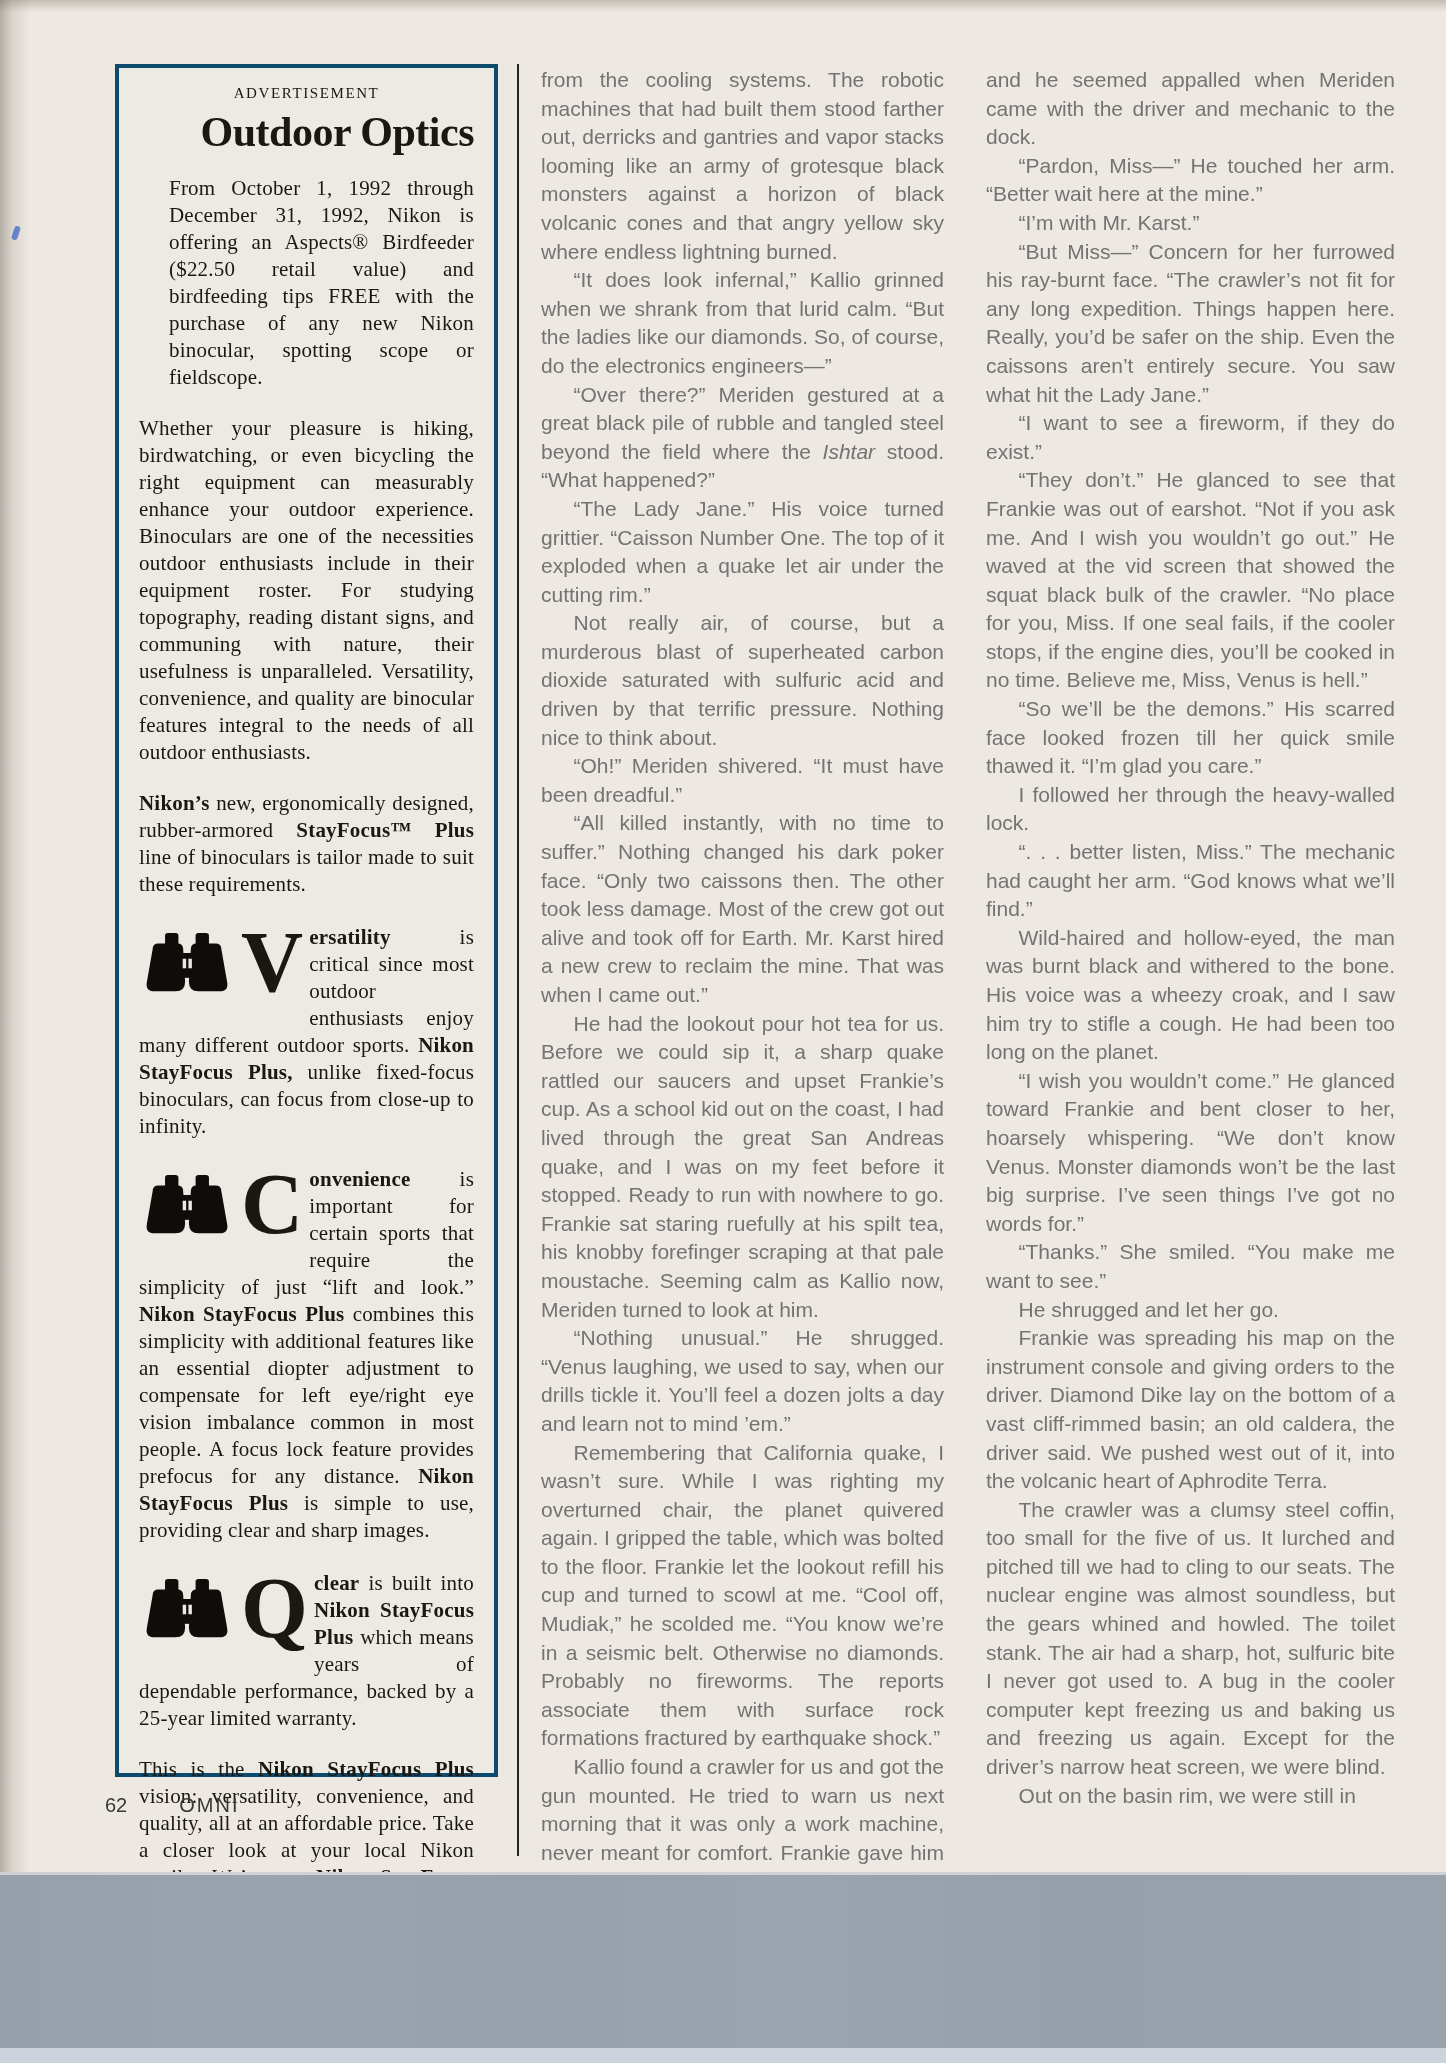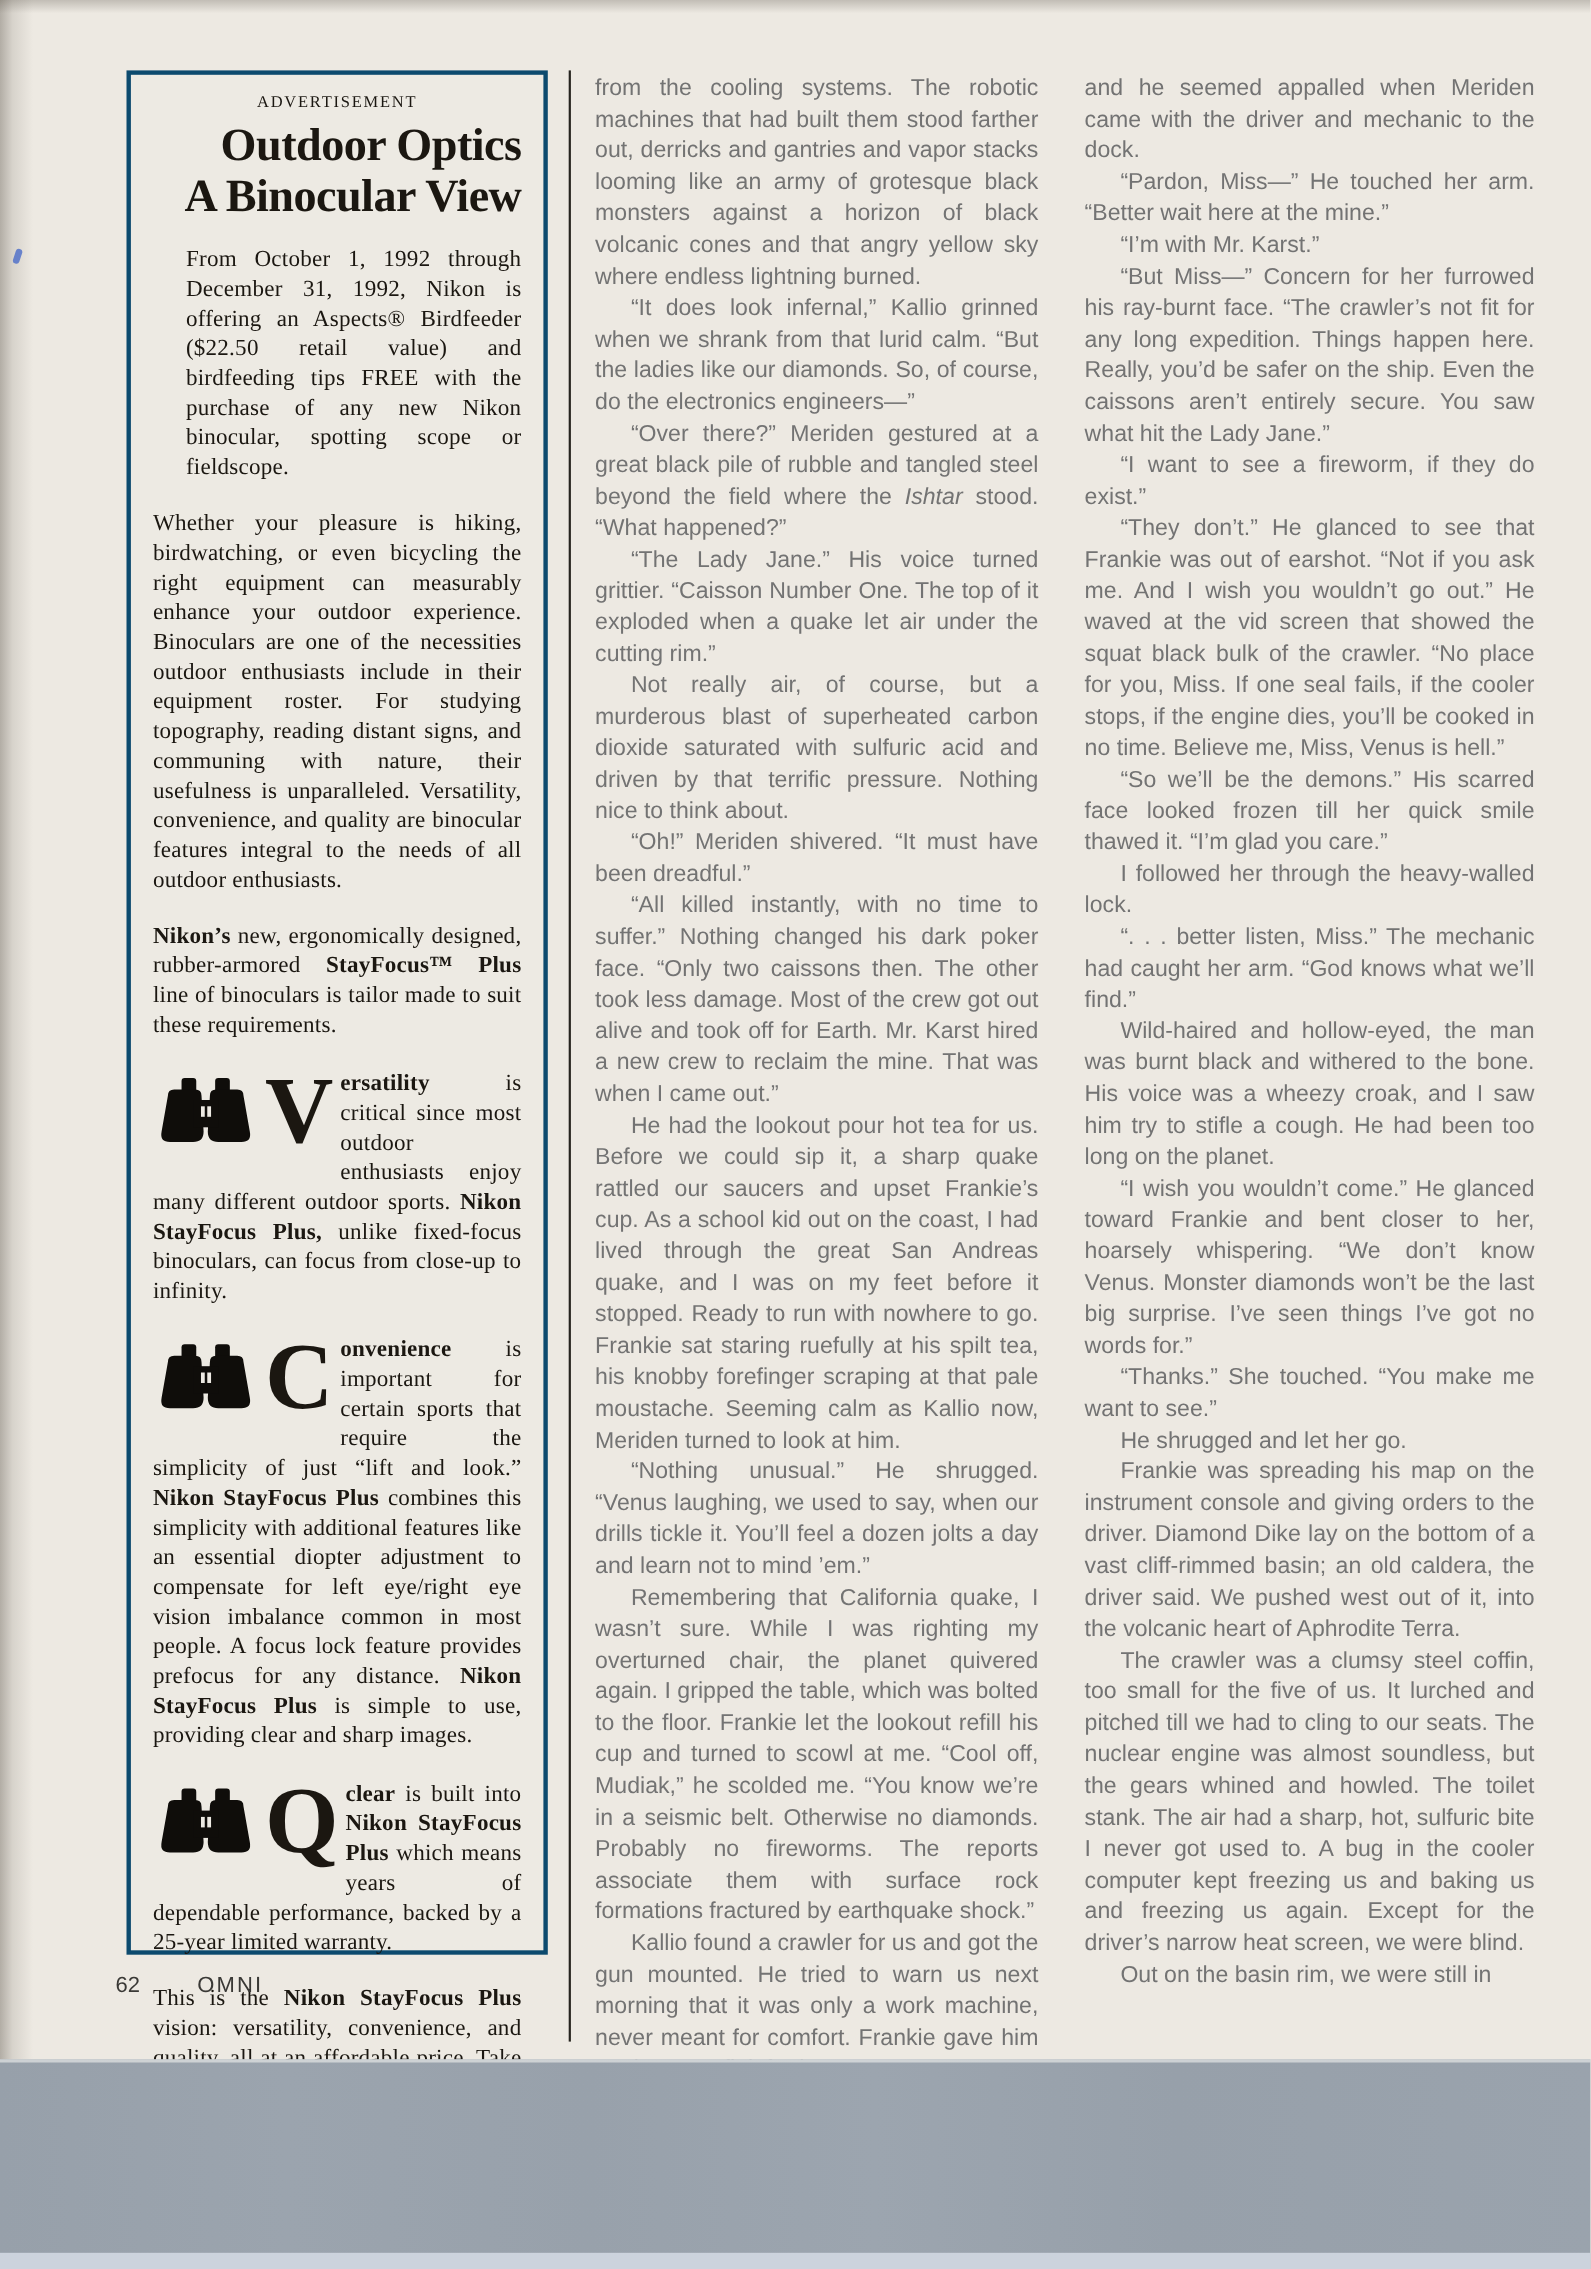--- a/index.html
+++ b/index.html
@@ -70,21 +70,20 @@
 </head>
 <body>
 
 <div class="edge-left"></div>
 <div class="edge-top"></div>
 <div class="ink-mark"></div>
 
 <div class="ad-box">
   <div class="ad-label">ADVERTISEMENT</div>
   <div class="ad-title">Outdoor Optics</div>
-  <div class="ad-title">A Binocular View</div>
 
   <p class="ad-para first">From October 1, 1992 through December 31, 1992, Nikon is offering an Aspects® Birdfeeder ($22.50 retail value) and birdfeeding tips FREE with the purchase of any new Nikon binocular, spotting scope or fieldscope.</p>
   <p class="ad-para">Whether your pleasure is hiking, birdwatching, or even bicycling the right equipment can measurably enhance your outdoor experience. Binoculars are one of the necessities outdoor enthusiasts include in their equipment roster. For studying topography, reading distant signs, and communing with nature, their usefulness is unparalleled. Versatility, convenience, and quality are binocular features integral to the needs of all outdoor enthusiasts.</p>
   <p class="ad-para"><span class="b">Nikon’s</span><span> new, ergonomically designed, rubber-armored </span><span class="b">StayFocus™ Plus</span><span> line of binoculars is tailor made to suit these requirements.</span></p>
 
   <div class="ad-section">
     <span class="sec-icon">
       <svg viewBox="0 0 100 66" xmlns="http://www.w3.org/2000/svg">
         <g fill="#0f0d0a">
           <rect x="27" y="1" width="14" height="18" rx="3"></rect>
@@ -167,21 +166,21 @@
     <p class="ind"><span>“Pardon, Miss—” He touched her arm. “Better wait here at the mine.”</span></p>
     <p class="ind"><span>“I’m with Mr. Karst.”</span></p>
     <p class="ind"><span>“But Miss—” Concern for her furrowed his ray-burnt face. “The crawler’s not fit for any long expedition. Things happen here. Really, you’d be safer on the ship. Even the caissons aren’t entirely secure. You saw what hit the Lady Jane.”</span></p>
     <p class="ind"><span>“I want to see a fireworm, if they do exist.”</span></p>
     <p class="ind"><span>“They don’t.” He glanced to see that Frankie was out of earshot. “Not if you ask me. And I wish you wouldn’t go out.” He waved at the vid screen that showed the squat black bulk of the crawler. “No place for you, Miss. If one seal fails, if the cooler stops, if the engine dies, you’ll be cooked in no time. Believe me, Miss, Venus is hell.”</span></p>
     <p class="ind"><span>“So we’ll be the demons.” His scarred face looked frozen till her quick smile thawed it. “I’m glad you care.”</span></p>
     <p class="ind"><span>I followed her through the heavy-walled lock.</span></p>
     <p class="ind"><span>“. . . better listen, Miss.” The mechanic had caught her arm. “God knows what we’ll find.”</span></p>
     <p class="ind"><span>Wild-haired and hollow-eyed, the man was burnt black and withered to the bone. His voice was a wheezy croak, and I saw him try to stifle a cough. He had been too long on the planet.</span></p>
     <p class="ind"><span>“I wish you wouldn’t come.” He glanced toward Frankie and bent closer to her, hoarsely whispering. “We don’t know Venus. Monster diamonds won’t be the last big surprise. I’ve seen things I’ve got no words for.”</span></p>
-    <p class="ind"><span>“Thanks.” She touched. “You make me want to see.”</span></p>
+    <p class="ind"><span>“Thanks.” She smiled. “You make me want to see.”</span></p>
     <p class="ind"><span>He shrugged and let her go.</span></p>
     <p class="ind"><span>Frankie was spreading his map on the instrument console and giving orders to the driver. Diamond Dike lay on the bottom of a vast cliff-rimmed basin; an old caldera, the driver said. We pushed west out of it, into the volcanic heart of Aphrodite Terra.</span></p>
     <p class="ind"><span>The crawler was a clumsy steel coffin, too small for the five of us. It lurched and pitched till we had to cling to our seats. The nuclear engine was almost soundless, but the gears whined and howled. The toilet stank. The air had a sharp, hot, sulfuric bite I never got used to. A bug in the cooler computer kept freezing us and baking us and freezing us again. Except for the driver’s narrow heat screen, we were blind.</span></p>
     <p class="ind"><span>Out on the basin rim, we were still in</span></p>
   </div>
 
 <div class="footer">
   <span class="num">62</span><span class="mag">OMNI</span>
 </div>
 

